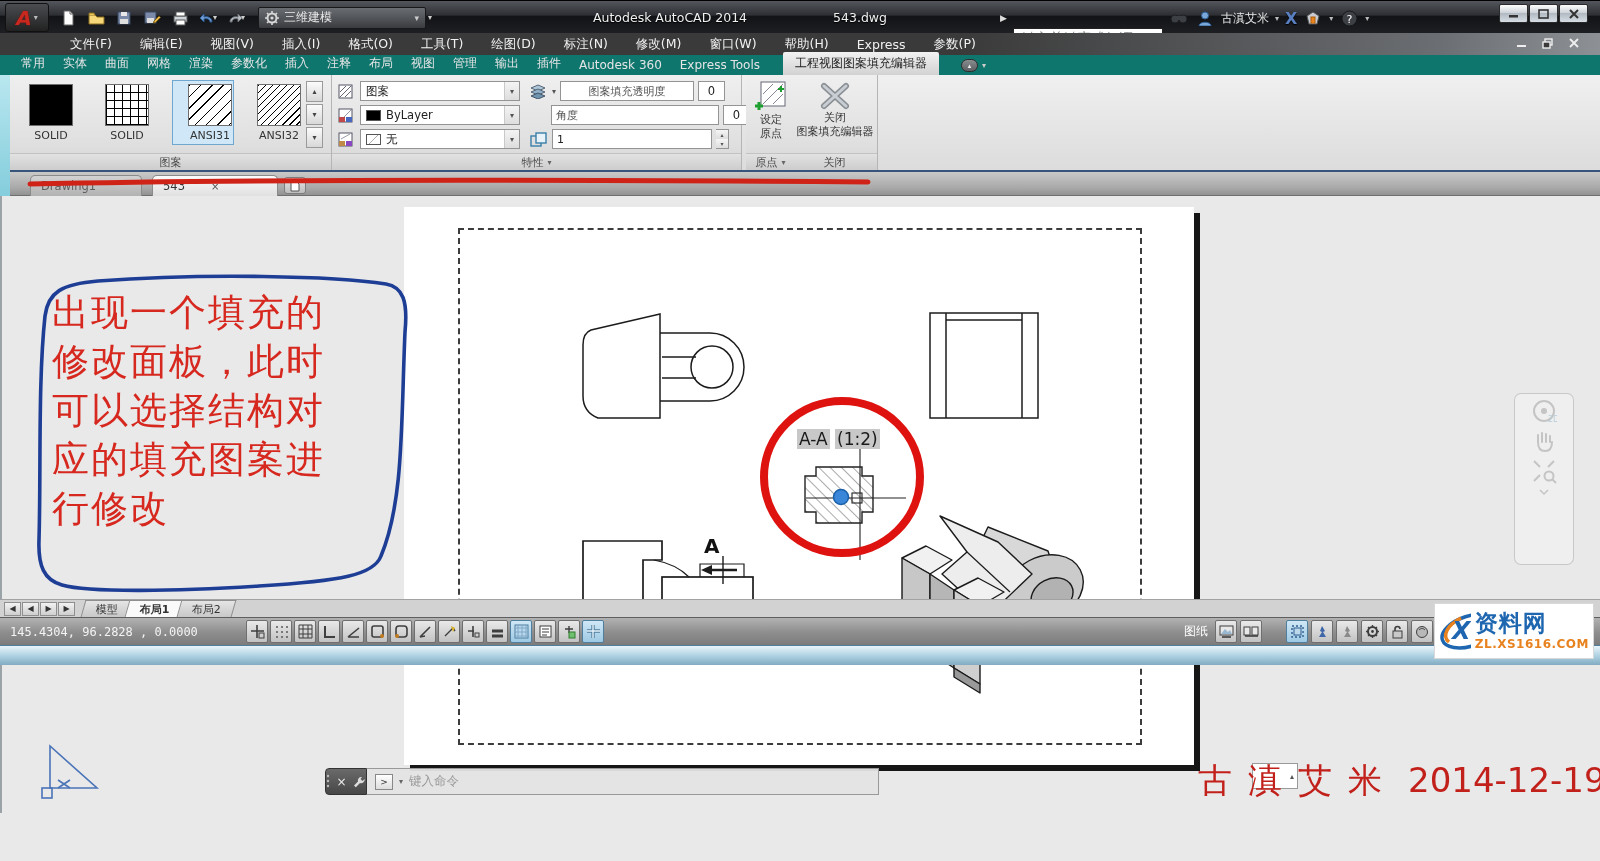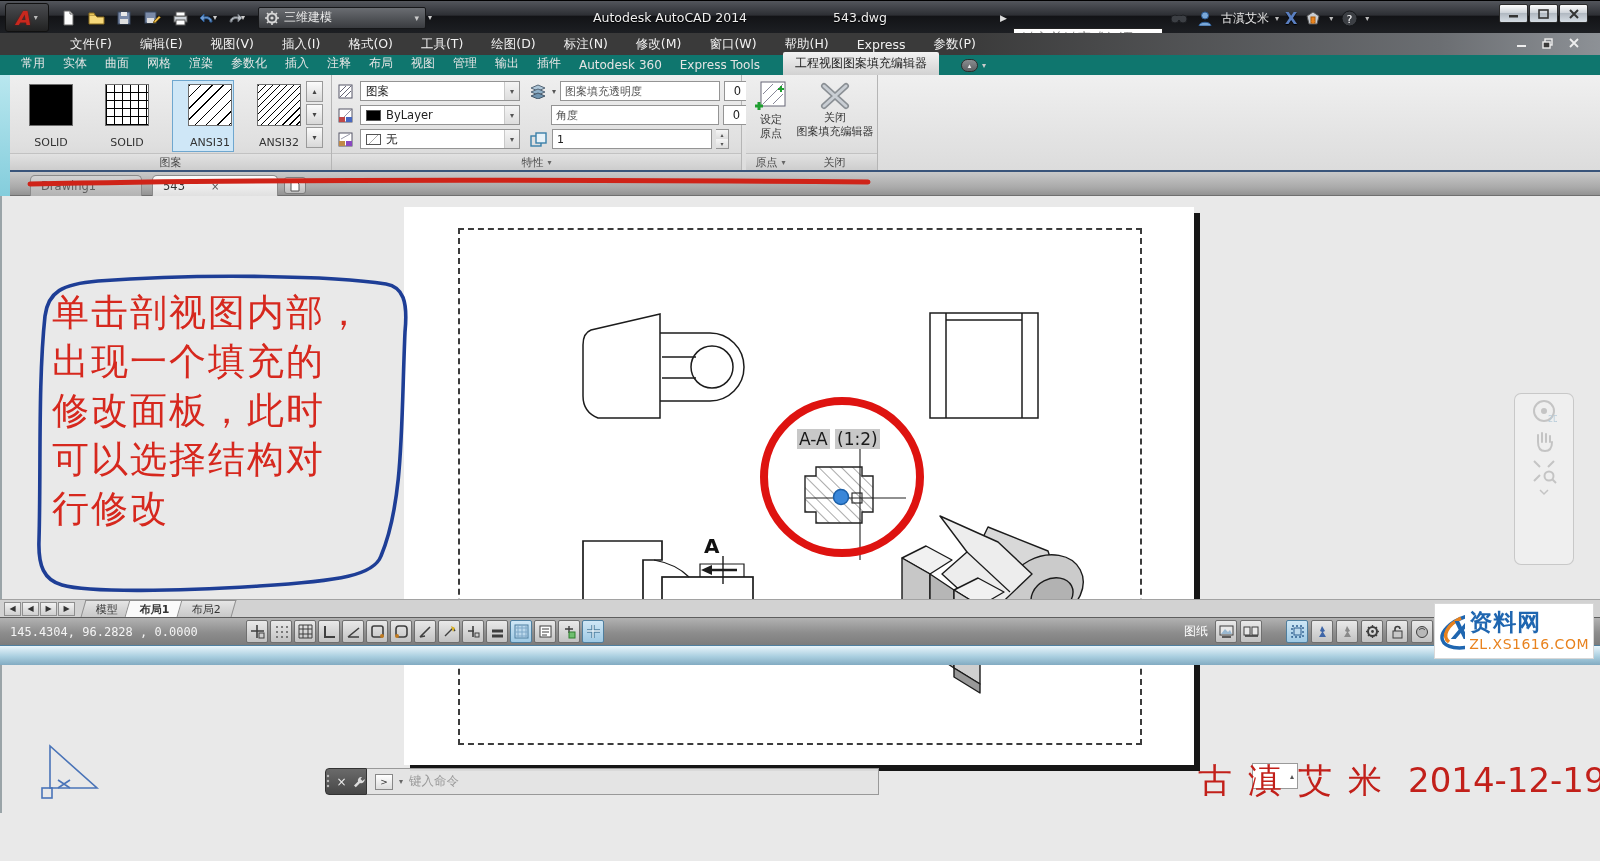--- a/index.html
+++ b/index.html
@@ -52,21 +52,21 @@
 
   
   .ribbon { position:absolute; left:0; top:75px; width:1600px; height:97px;
     background:linear-gradient(#f0f0f0,#dcdcdc); border-bottom:2px solid #39547a; }
   .edgecyan { position:absolute; left:0; top:75px; width:10px; height:121px; background:linear-gradient(#b9e7ef,#84cddc); z-index:5; }
   .panel { position:absolute; top:0; height:95px; background:linear-gradient(#efefef,#e0e0e0 70%,#d6d6d6); border-right:1px solid #b5b5b5; }
   .ptitle { position:absolute; left:0; bottom:0; width:100%; height:17px; background:linear-gradient(#e2e2e2,#cdcdcd);
     font-size:11px; color:#4a4a4a; display:flex; align-items:center; justify-content:center; gap:4px; border-top:1px solid #c2c2c2; }
   .ptitle .pd { font-size:8px; color:#666; }
   .swatches { position:absolute; left:10px; top:5px; display:flex; gap:14px; }
-  .swatch { width:62px; padding:3px 2px 2px; display:flex; flex-direction:column; align-items:center; gap:10px; border:1px solid transparent; }
+  .swatch { width:62px; padding:3px 2px 2px; display:flex; flex-direction:column; align-items:center; gap:3px; border:1px solid transparent; }
   .swatch.sel { background:#cfe7f7; border:1px solid #6fa7cf;padding-left:16px; }
   .sw-img { width:44px; height:42px; border:1px solid #6e6e6e; background:#fff; }
   .sw-label { font-size:11px; color:#333; }
   .pat-solid { background:#000; }
   .pat-angle { background-image:repeating-linear-gradient(0deg,#000 0 1px,transparent 1px 8px),repeating-linear-gradient(90deg,#000 0 1px,transparent 1px 8px); }
   .pat-ansi31 { background-image:repeating-linear-gradient(135deg,#000 0 1px,transparent 1px 8px); }
   .pat-ansi32 { background-image:repeating-linear-gradient(135deg,#000 0 1px,transparent 1px 5px); }
   .swscroll { position:absolute; left:296px; top:6px; width:17px; display:flex; flex-direction:column; gap:2px; }
   .swbtn { width:17px; height:21px; background:linear-gradient(#fbfbfb,#d8d8d8); border:1px solid #9a9a9a; color:#444; font-size:8px;
     display:flex; align-items:center; justify-content:center; }
@@ -141,21 +141,21 @@
     display:flex; align-items:center; justify-content:center; }
   .sic.on { background:linear-gradient(#cfe7f6,#9ec9e4); border-color:#4f7f9f; }
   .sright { position:absolute; left:1180px; top:2px; display:flex; gap:3px; align-items:center; }
   .paperbtn { color:#fff; font-size:12px; padding:2px 4px; }
 
   
   .watermark { position:absolute; left:1434px; top:603px; width:160px; height:56px; background:#fff; z-index:60; border:1px solid #d8d8d8;
     display:flex; align-items:center; padding:2px 4px; gap:4px; }
   .wm-right { display:flex; flex-direction:column; line-height:1; }
   .wm-name { color:#1f66b0; font-weight:bold; font-size:23px; letter-spacing:1px; }
-  .wm-url { color:#e8821e; font-size:14px; font-weight:normal; letter-spacing:0.5px; margin-top:3px; }
+  .wm-url { color:#e8821e; font-size:12px; font-weight:bold; letter-spacing:0.5px; margin-top:3px; }
 
   .bottomstrip { position:absolute; left:0; top:645px; width:1600px; height:20px; z-index:36;
     background:linear-gradient(#e9f5fb,#aacfe0 55%,#82abc2); border-top:1px solid #4f7f9f; }
 </style>
 </head>
 <body>
 
 <div class="screen">
 
   <div class="titlebar">
@@ -379,21 +379,21 @@
           <span class="dda">▾</span>
         </div>
         <div class="micon" style="margin-left:4px;">
             <svg width="19" height="15">
               <path d="M2 4l7-3 7 3-7 3z" fill="#aec6d8" stroke="#567"></path>
               <path d="M2 8l7-3 7 3-7 3z" fill="#8fb0c8" stroke="#567"></path>
               <path d="M2 12l7-3 7 3-7 3z" fill="#6f94b0" stroke="#456"></path>
             </svg>
           </div>
         <span style="font-size:8px;color:#555;">▾</span>
-        <div class="field" style="width:160px;">
+        <div class="field" style="width:134px;justify-content:center;">
             <span>图案填充透明度</span>
           </div>
         <div class="valbox">
             <span>0</span>
           </div>
       </div>
       <div class="prow" style="left:4px; top:30px;">
         <div class="micon">
             <svg width="17" height="15">
               <rect x="1" y="1" width="13" height="13" fill="#fff" stroke="#556"></rect>
@@ -599,24 +599,24 @@
       <rect x="42" y="788" width="10" height="10"></rect>
       <path d="M58,780 l12,8 M70,780 l-12,8"></path>
     </g>
 
     <ellipse cx="842" cy="477" rx="78" ry="76" fill="none" stroke="#de1310" stroke-width="8"></ellipse>
     <path d="M30,184 C 250,179 610,180 868,182" fill="none" stroke="#cf2318" stroke-width="5" stroke-linecap="round"></path>
     <path d="M98,281 C 205,273 335,276 386,284 C 403,287 408,301 405,332 C 401,422 404,501 381,556 C 374,575 341,581 259,586 C 179,591 90,593 62,585 C 44,580 38,566 39,540 C 41,470 38,381 45,316 C 48,292 62,284 98,281 Z" fill="none" stroke="#1e3e96" stroke-width="3.6"></path>
   </svg>
 
   <div class="note-text">
-    <div>单击剖视图内部，</div>
     <div>出现一个填充的</div>
     <div>修改面板，此时</div>
     <div>可以选择结构对</div>
+    <div>应的填充图案进</div>
     <div>行修改</div>
   </div>
 
   <div class="aa-label">
     <span class="hl">A-A</span>
     <span class="hl">(1:2)</span>
   </div>
   <div style="position:absolute; left:704px; top:534px; z-index:25; font-size:20px; font-weight:bold; color:#111;">A</div>
   <div style="position:absolute; left:704px; top:636px; z-index:25; font-size:20px; font-weight:bold; color:#111;">A</div>
 

